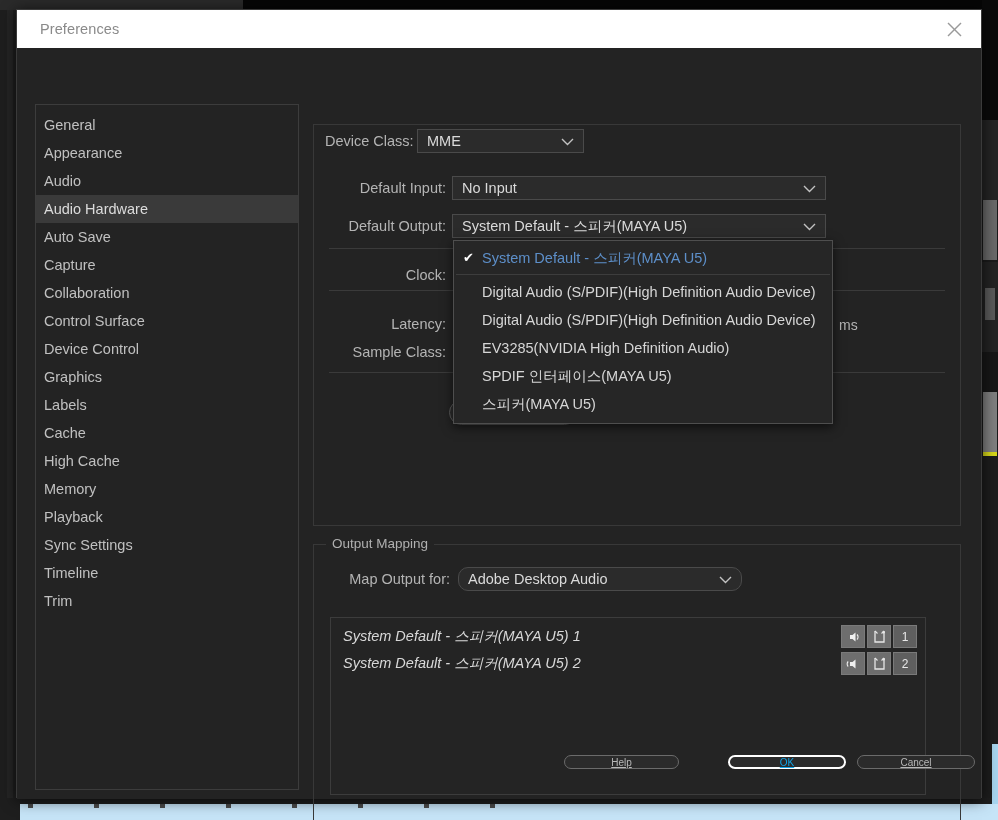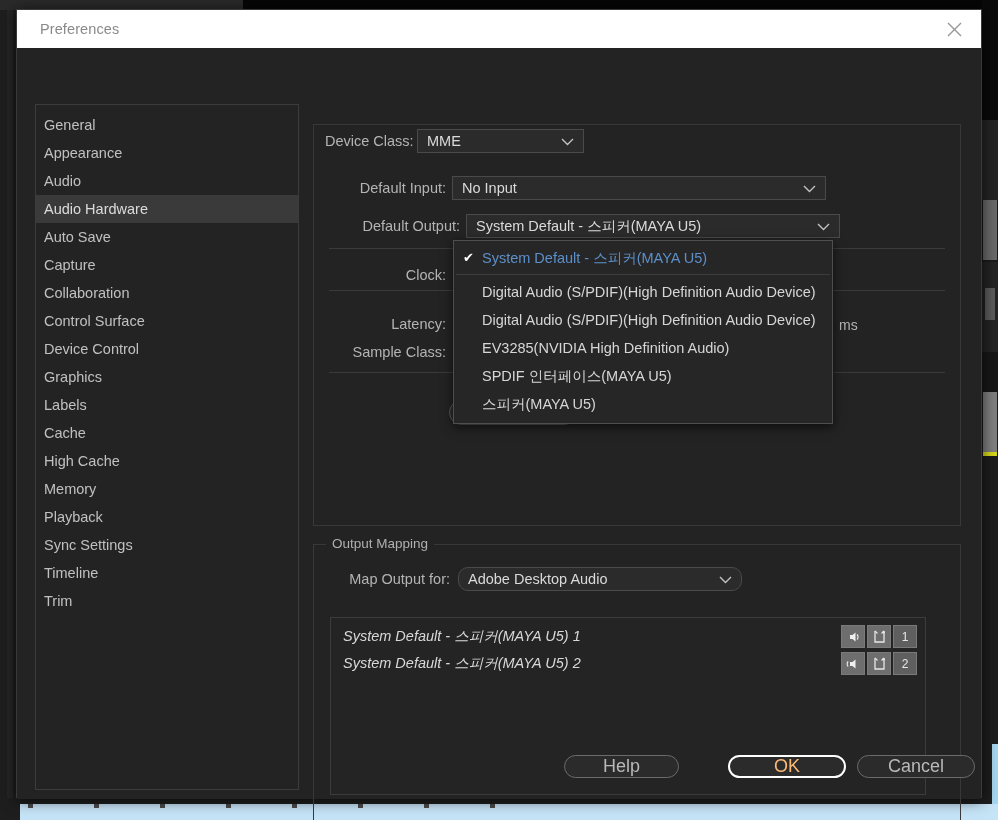--- a/index.html
+++ b/index.html
@@ -254,31 +254,32 @@
 
   
   .footer {
     position: absolute;
     left: 0; bottom: 14px;
     width: 966px;
     height: 30px;
   }
   .btn {
     position: absolute;
-    height: 23px;
+    height: 14px;
     border-radius: 12px;
     background: #2b2b2b;
     border: 1px solid #6b6b6b;
     color: #b8b8b8;
-    font-size: 18px;
+    font-size: 10px;
     display: flex; align-items: center; justify-content: center;
     cursor: pointer;
+    text-decoration: underline;
   }
   #btn-help   { left: 547px; width: 115px; }
-  #btn-ok     { left: 711px; width: 118px; border: 2px solid #ffffff; color: #fdba74; }
+  #btn-ok     { left: 711px; width: 118px; border: 2px solid #ffffff; color: #0ea5e9; }
   #btn-cancel { left: 840px; width: 118px; }
 
   
   .menu {
     position: absolute;
     left: 436px; top: 192px;
     width: 380px;
     background: #262626;
     border: 1px solid #4e4e4e;
     z-index: 50;
@@ -402,21 +403,21 @@
             <span>No Input</span>
             <span class="chev">
               <svg width="13" height="8" viewBox="0 0 13 8">
                   <polyline points="1,1 6.5,6.5 12,1" fill="none" stroke="#c2c2c2" stroke-width="1.4"></polyline>
                 </svg>
             </span>
           </div>
         </div>
 
         <div class="row" style="left:0px; top:110px;">
-          <div class="row-label" style="width:133px;margin-left:14px;">Default Output:</div>
+          <div class="row-label" style="width:133px;">Default Output:</div>
           <div class="combo" style="width:374px; margin-left:6px;">
             <span>System Default - 스피커(MAYA U5)</span>
             <span class="chev">
               <svg width="13" height="8" viewBox="0 0 13 8">
                   <polyline points="1,1 6.5,6.5 12,1" fill="none" stroke="#c2c2c2" stroke-width="1.4"></polyline>
                 </svg>
             </span>
           </div>
         </div>
 

